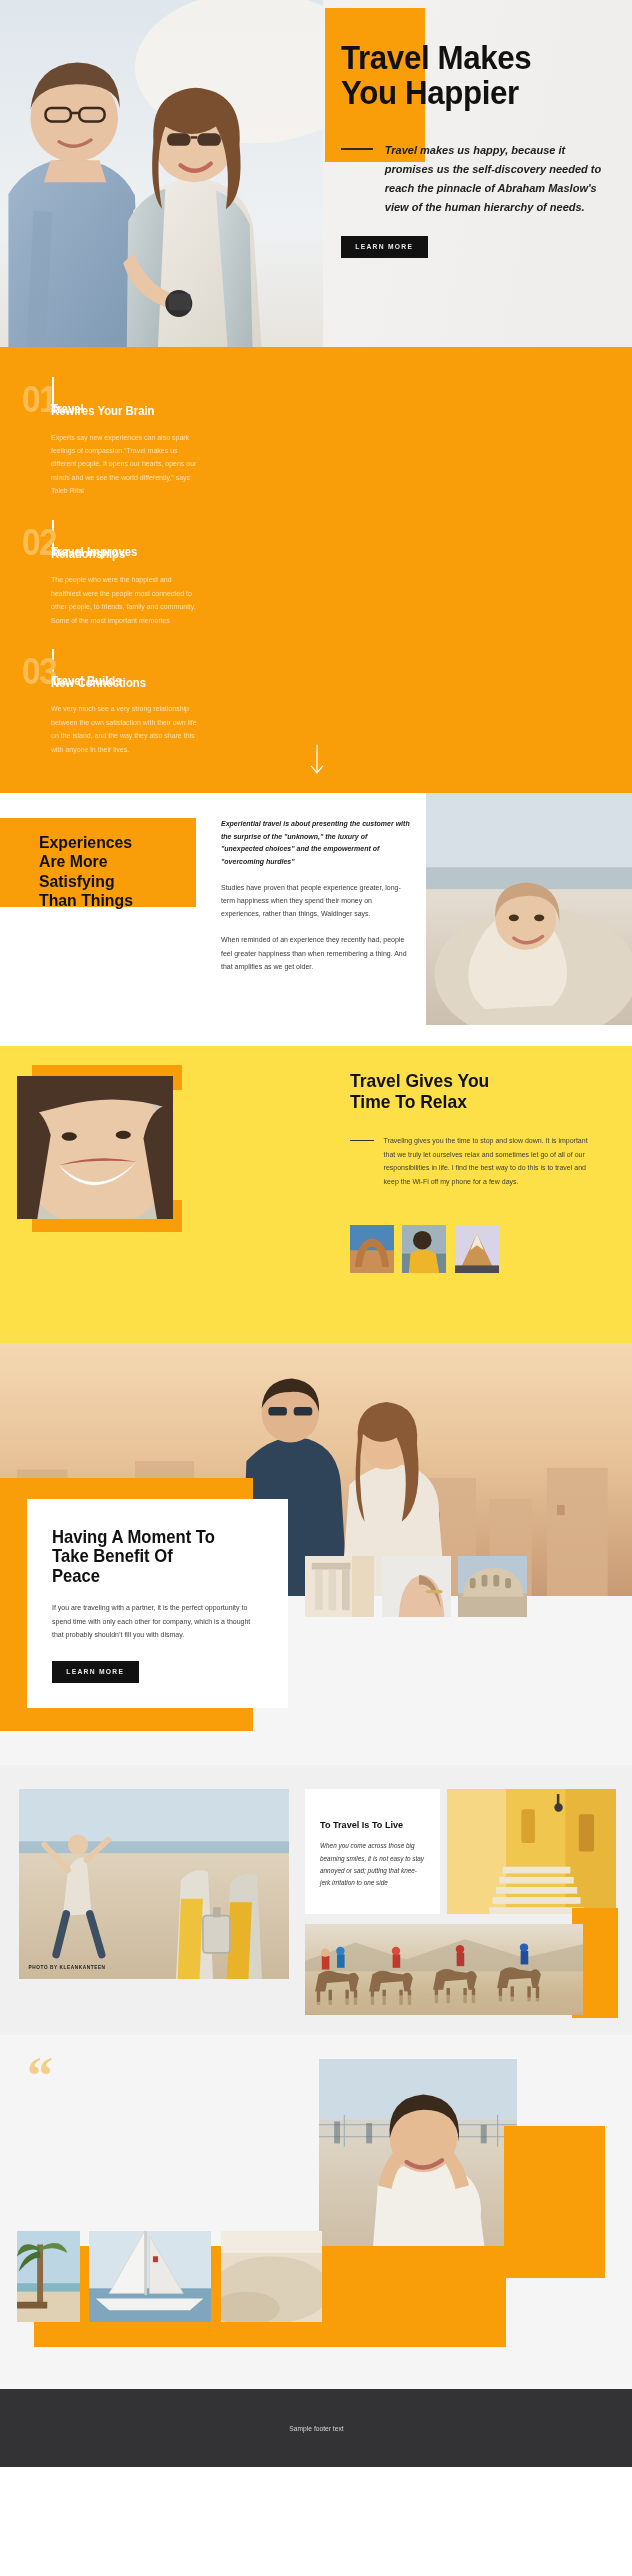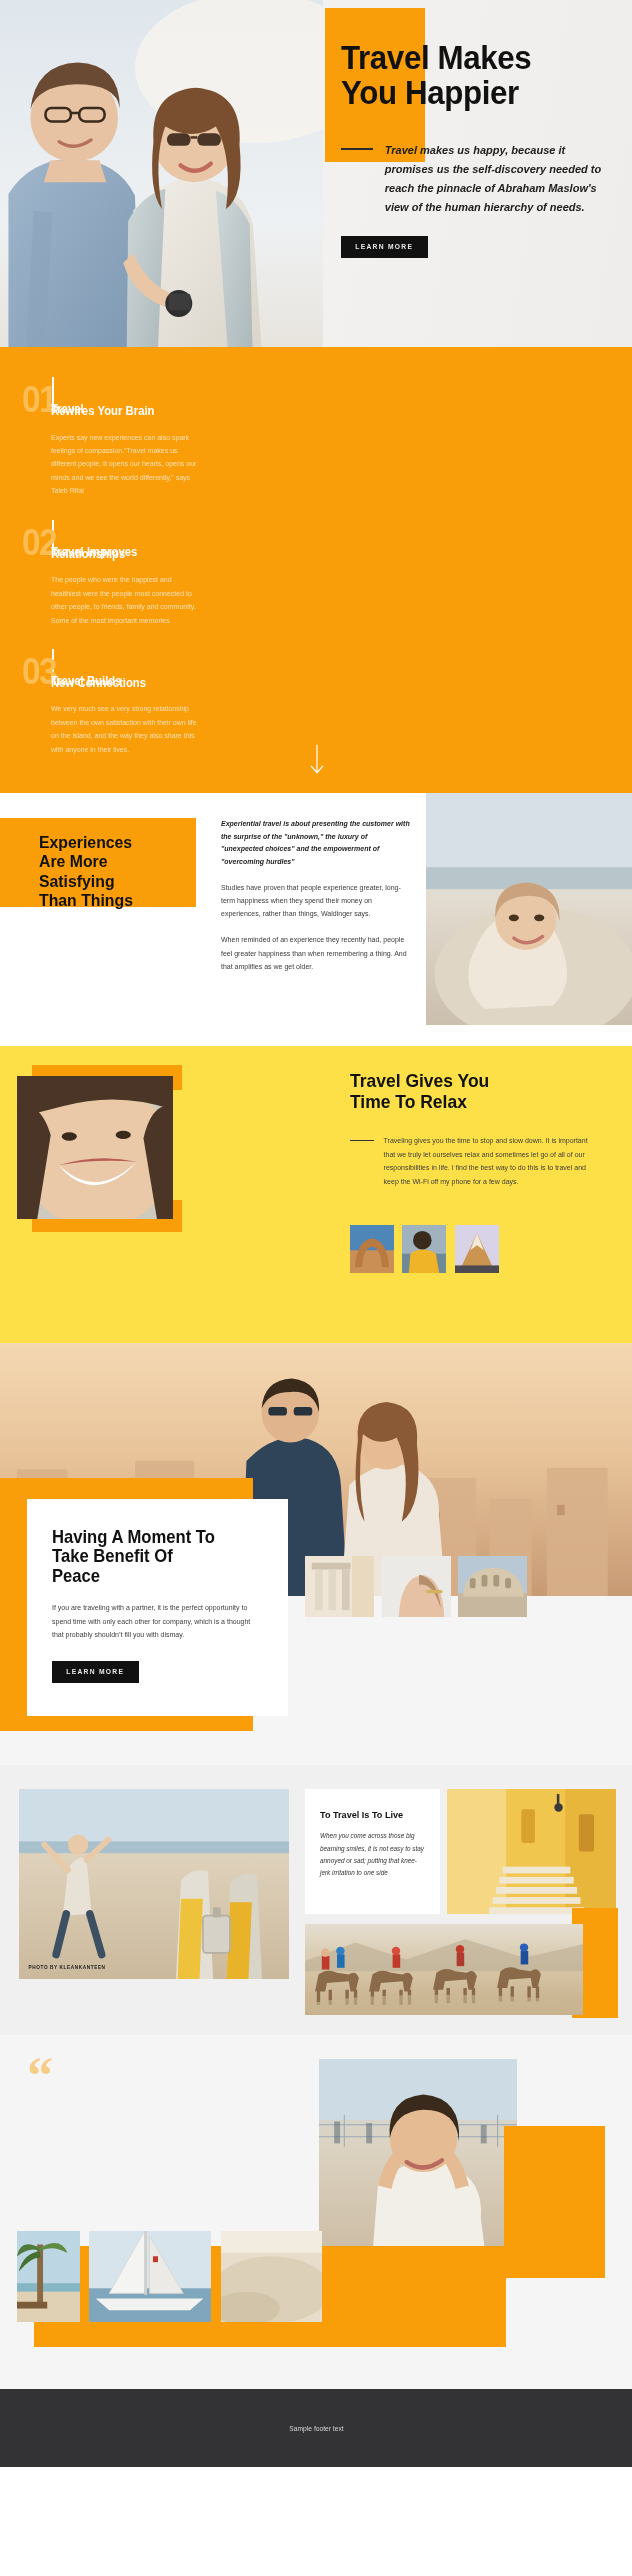--- a/index.html
+++ b/index.html
@@ -105,40 +105,40 @@
 
   
   .peace { position:relative; background:#f5f5f5; }
   .peace-hero { position:relative; width:633px; height:253px; overflow:hidden; }
   .peace-band { position:relative; height:169px; background:#f5f5f5; }
   .peace-orange {
     position:absolute; left:0; top:-118px; width:253px; height:253px; background:#f99d09;
   }
   .peace-card {
     position:absolute; left:27px; top:-97px; width:261px;
-    background:#fff; padding:29px 25px 33px;
+    background:#fff; padding:29px 25px 25px;
   }
   .peace-title {
     font-size:17.7px; font-weight:700; line-height:1.09; color:#111;
     font-stretch:condensed; transform:scaleX(0.94); transform-origin:left top;
   }
   .peace-body { font-size:7px; line-height:1.95; color:#3d3d3d; margin-top:15px; }
   .peace-thumbs { position:absolute; left:305px; top:-40px; display:flex; gap:7.6px; }
   .peace-thumbs .t { width:69px; height:61px; overflow:hidden; }
 
   
   .live { position:relative; background:#f0f0f0; height:270px; }
   .live-photo { position:absolute; left:18.6px; top:23.6px; width:270px; height:190px; overflow:hidden; }
   .credit {
     position:absolute; left:10px; bottom:8.4px;
     font-size:4.7px; font-weight:700; letter-spacing:0.6px; color:#1a1a1a;
   }
   .live-card {
     position:absolute; left:305px; top:23.6px; width:135px; height:125px;
-    background:#fff; padding:21px 15px;
+    background:#fff; padding:31px 15px;
   }
   .live-title {
     font-size:9.7px; font-weight:700; color:#111; line-height:1.1;
     font-stretch:condensed; transform:scaleX(0.94); transform-origin:left top;
   }
   .live-quote { font-size:6.4px; line-height:1.92; font-style:italic; color:#333; margin-top:10px; }
   .live-yellow { position:absolute; left:447px; top:23.6px; width:169px; height:125px; overflow:hidden; }
   .live-orange { position:absolute; right:15px; top:143px; width:46px; height:110px; background:#f99d09; }
   .live-camels { position:absolute; left:305px; top:159px; width:278px; height:91px; overflow:hidden; }
 

